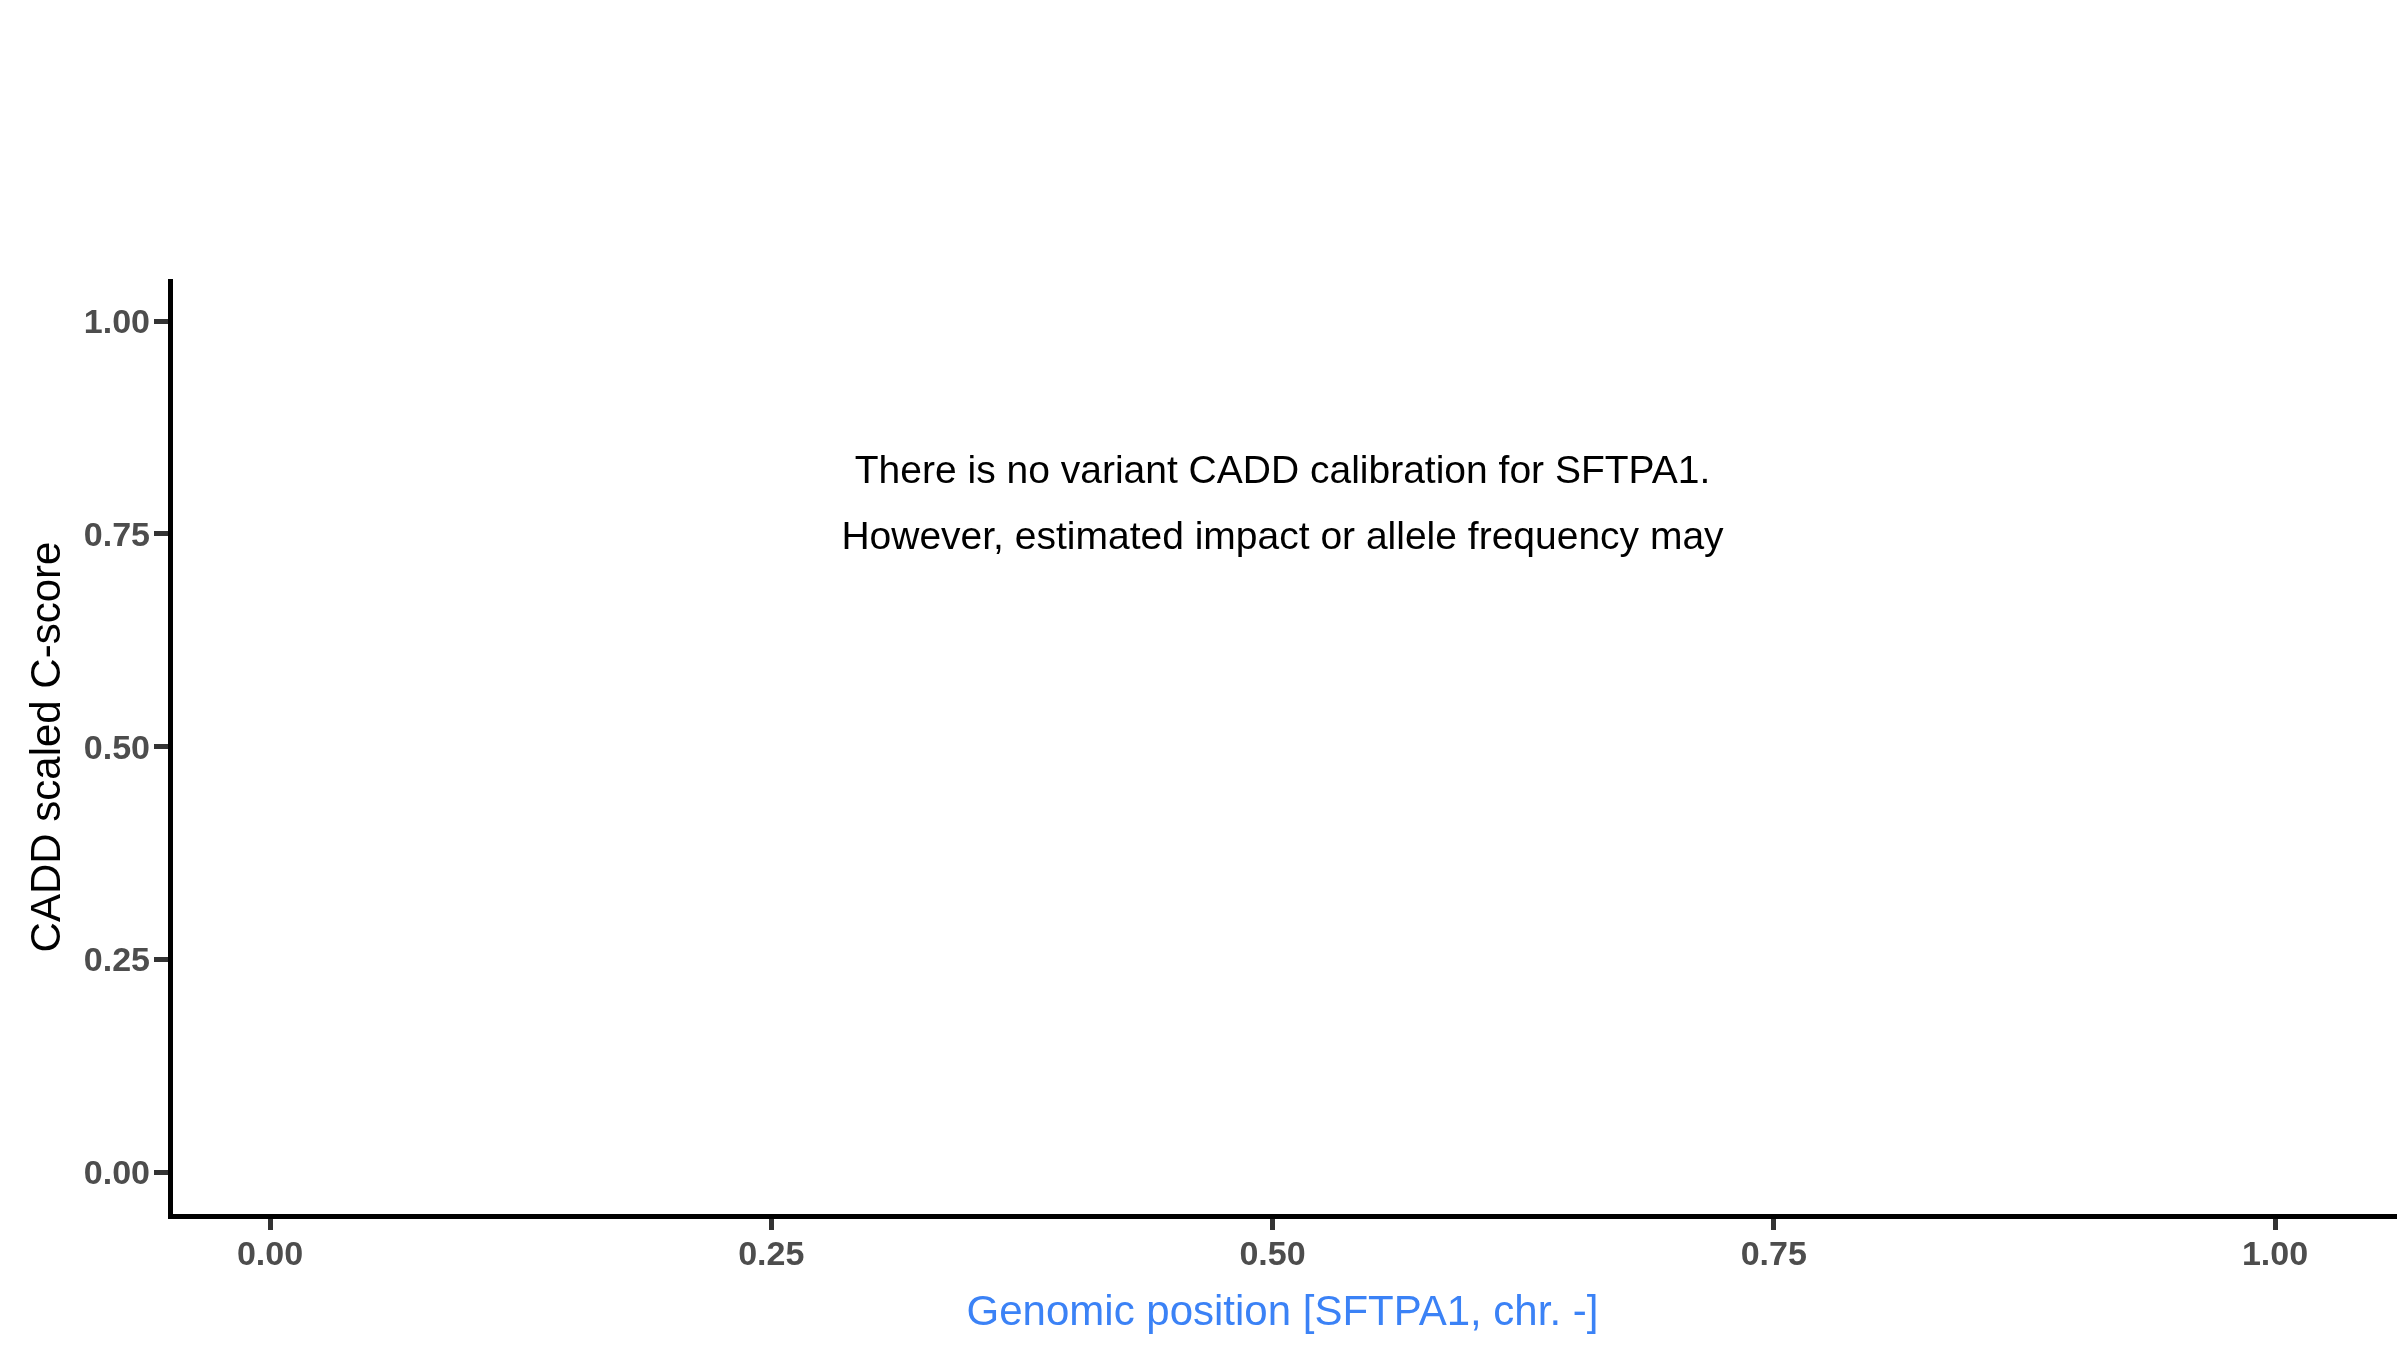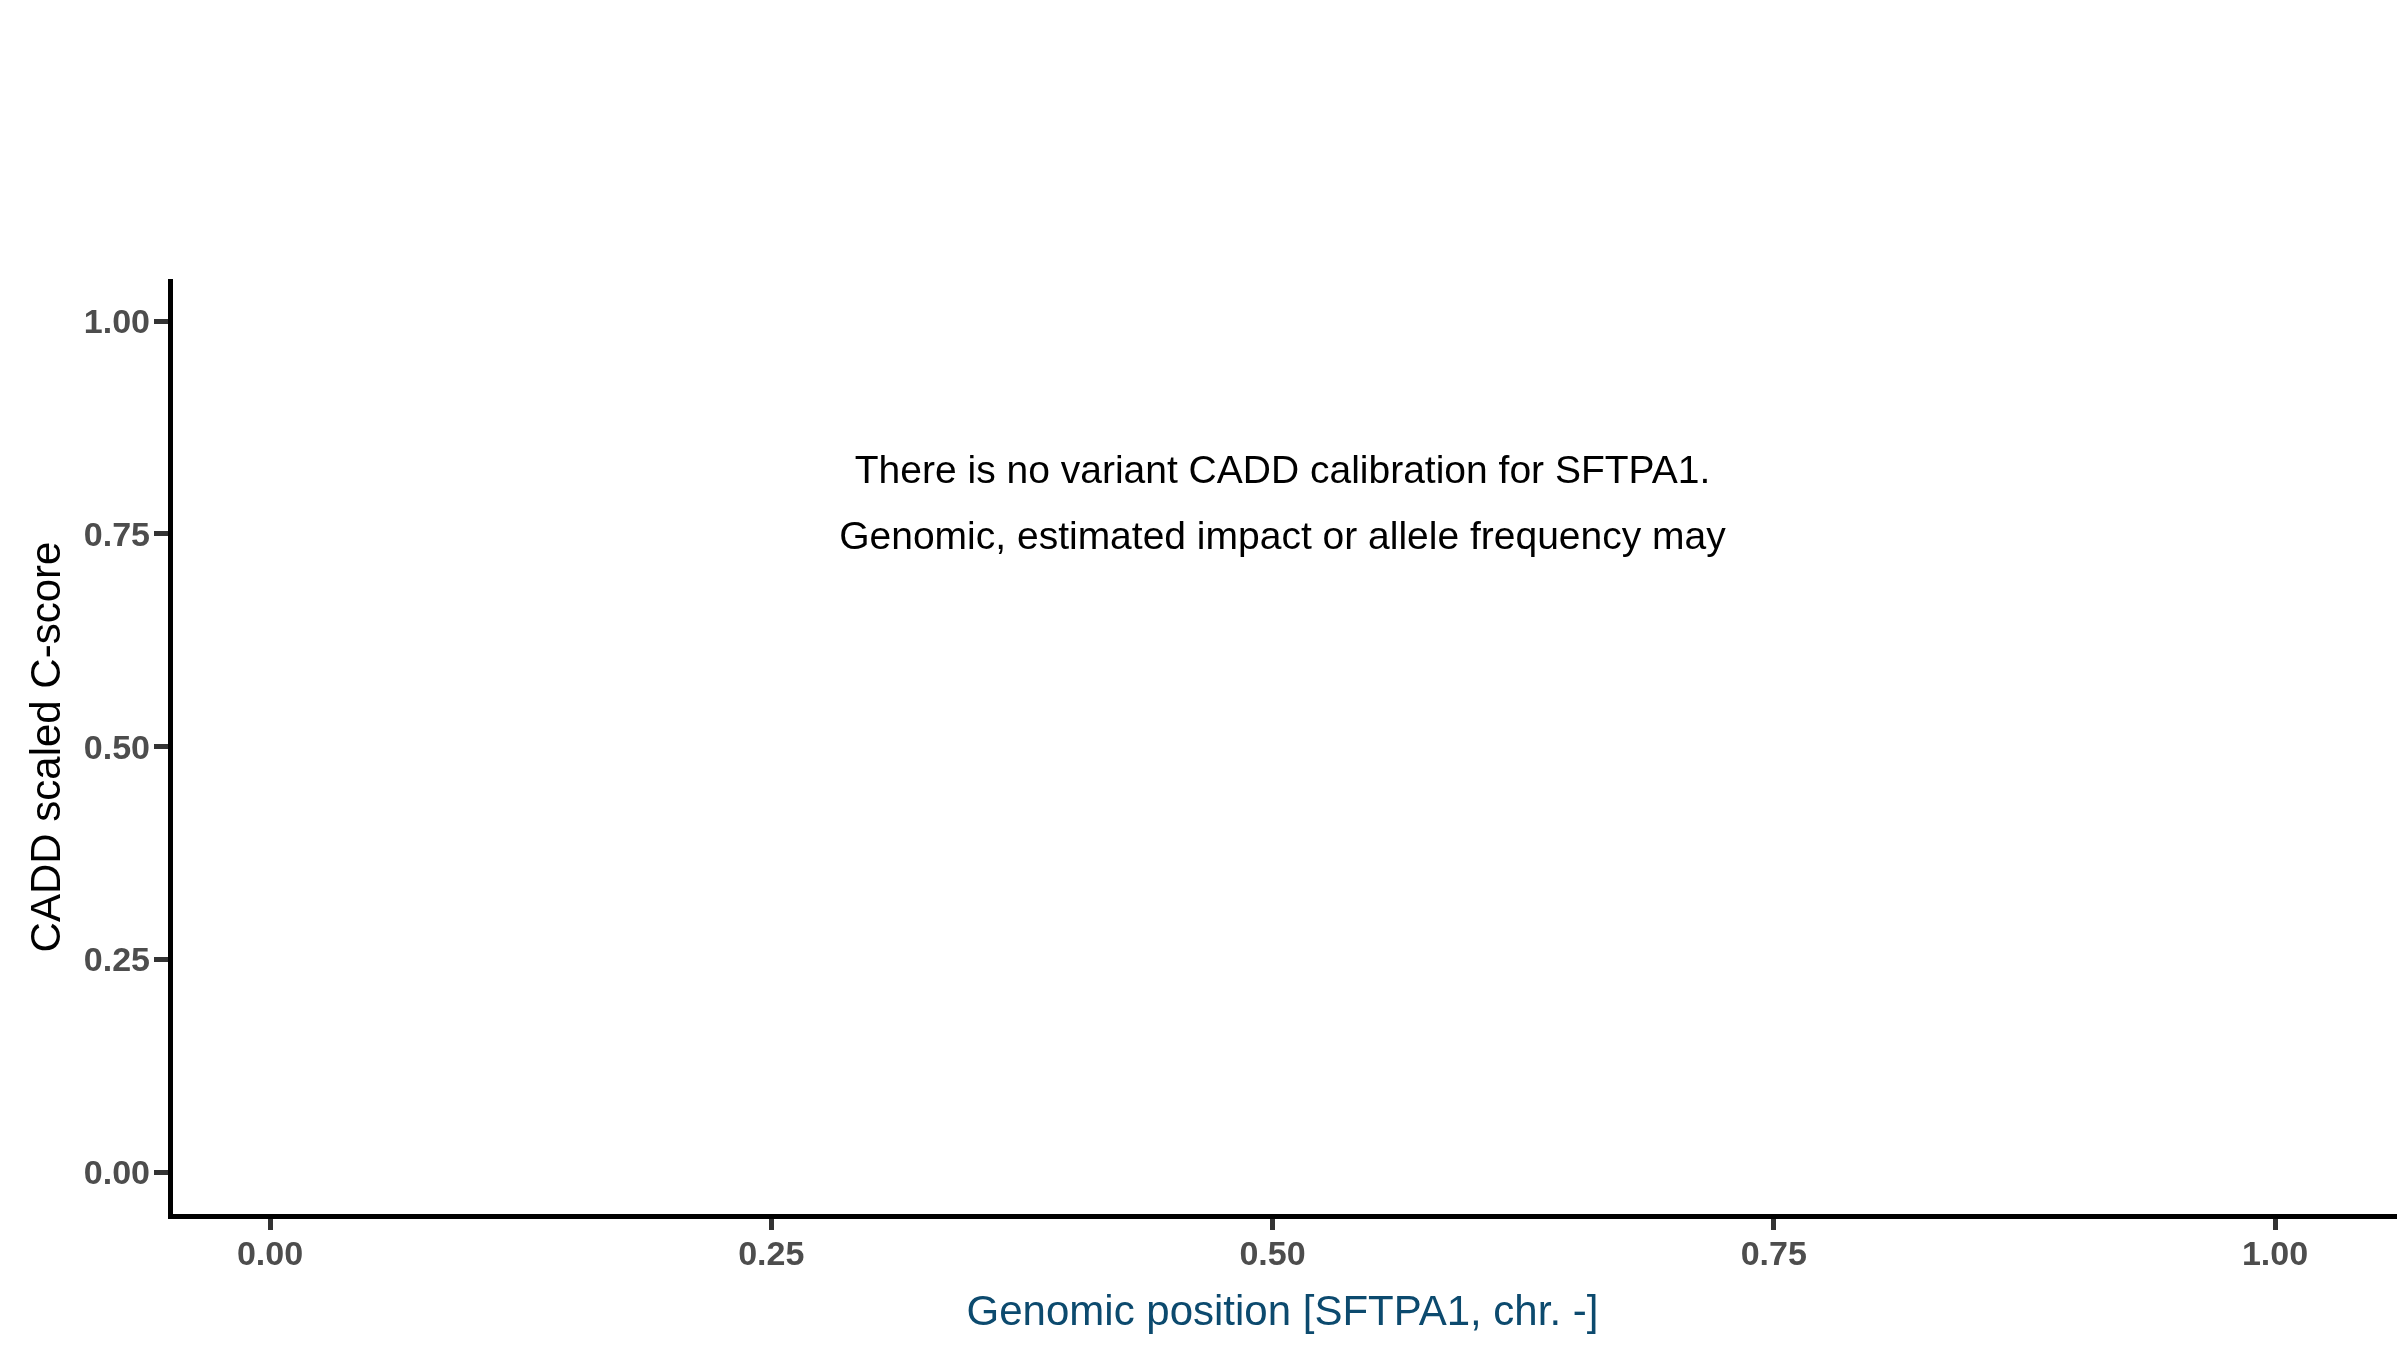--- a/index.html
+++ b/index.html
@@ -77,21 +77,21 @@
   }
   
   .x-axis-title {
     position: absolute;
     left: 168px;
     top: 1288px;
     width: 2229px;
     text-align: center;
     font-size: 42px;
     line-height: 46px;
-    color: #0c4a6e;
+    color: #3b82f6;
   }
   .y-axis-title {
     position: absolute;
     left: 46px;
     top: 747px;
     transform: translate(-50%, -50%) rotate(-90deg);
     font-size: 42px;
     line-height: 46px;
     color: #000000;
     white-space: nowrap;
@@ -102,21 +102,21 @@
 
 <div class="figure">
 
   <div class="plot-title">
   </div>
 
   <div class="panel"></div>
 
   <div class="annotation">
     <div>There is no variant CADD calibration for SFTPA1.</div>
-    <div>Genomic, estimated impact or allele frequency may</div>
+    <div>However, estimated impact or allele frequency may</div>
   </div>
 
   <div id="x-ticks">
       <div class="tick-mark x-tick-mark" style="left: 267.5px;"></div>
       <div class="tick-label x-tick-label" style="left: 190px;">0.00</div>
       <div class="tick-mark x-tick-mark" style="left: 768.75px;"></div>
       <div class="tick-label x-tick-label" style="left: 691.25px;">0.25</div>
       <div class="tick-mark x-tick-mark" style="left: 1270px;"></div>
       <div class="tick-label x-tick-label" style="left: 1192.5px;">0.50</div>
       <div class="tick-mark x-tick-mark" style="left: 1771.25px;"></div>

